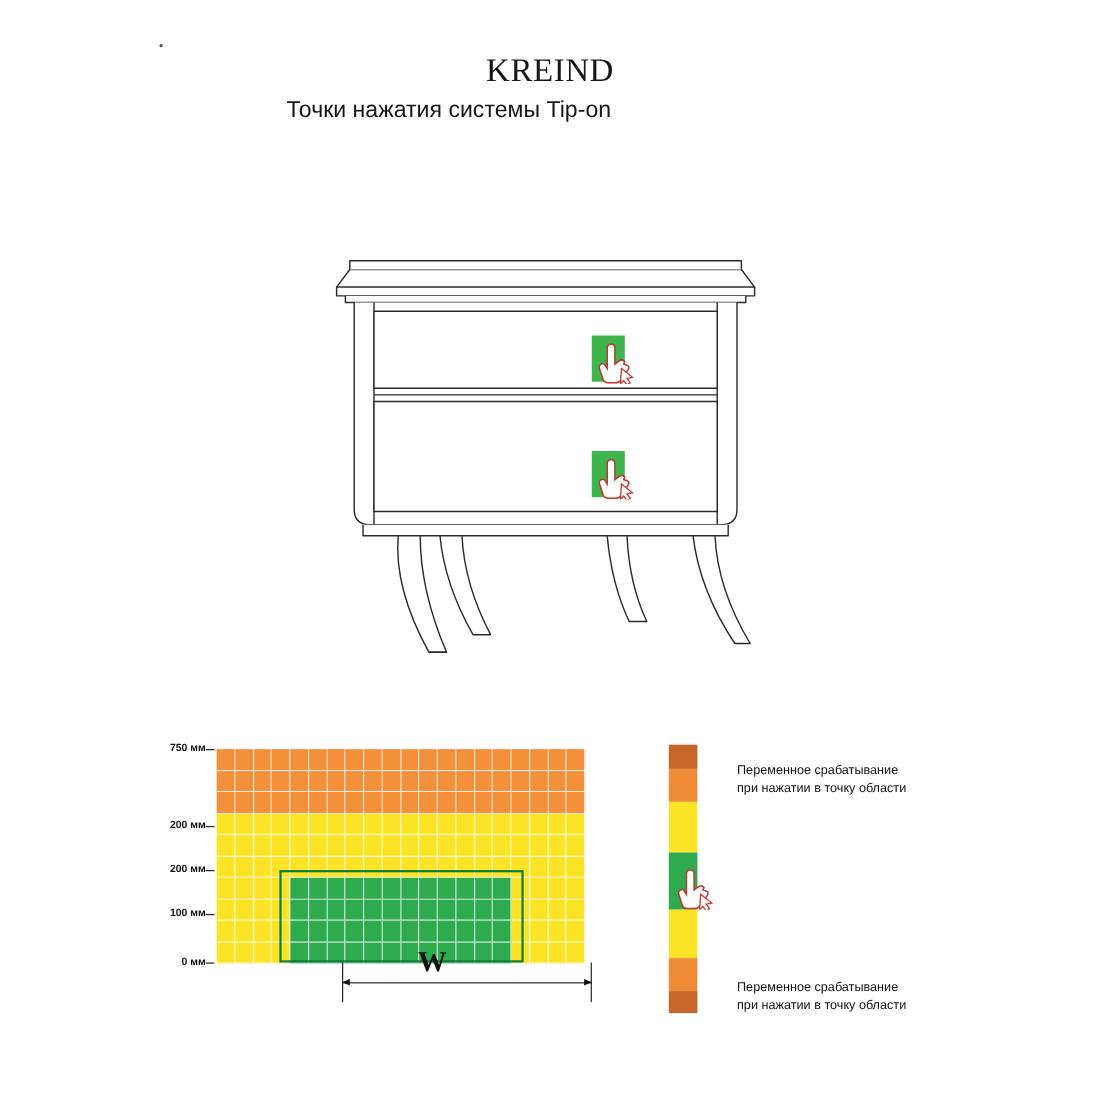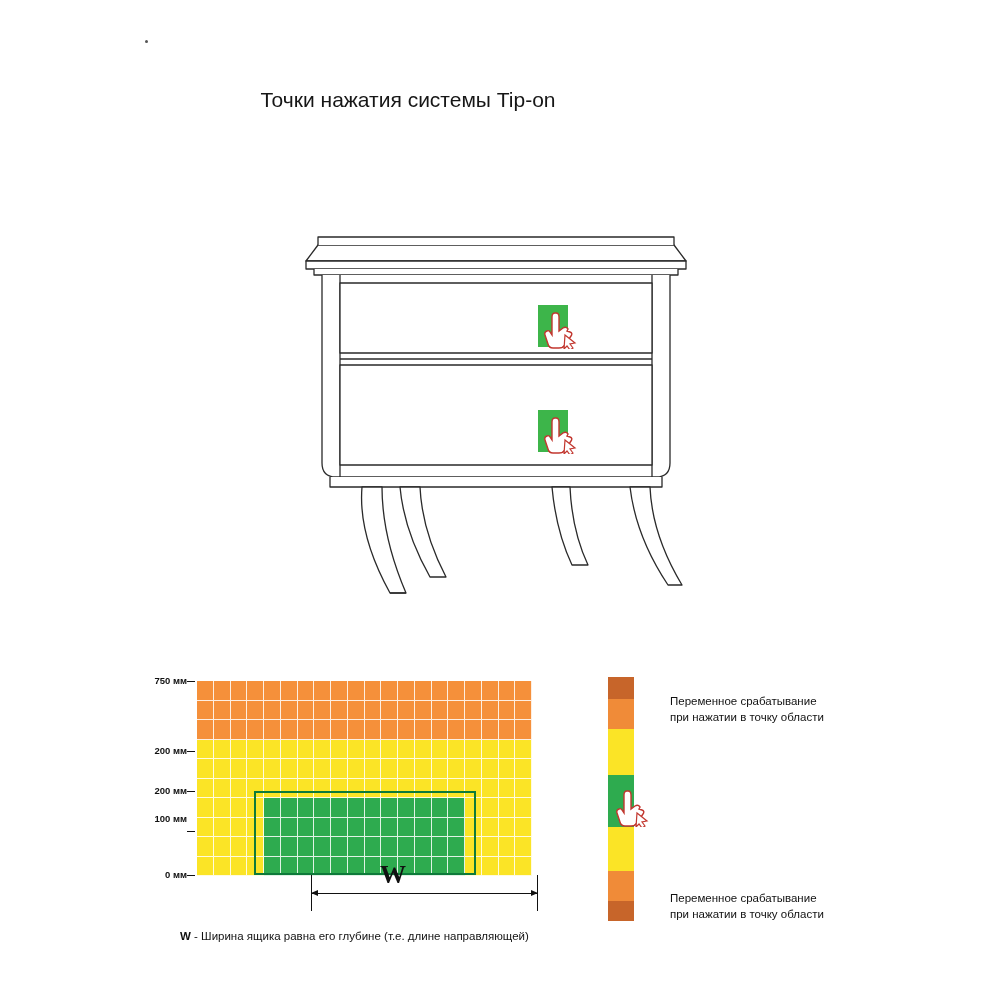--- a/index.html
+++ b/index.html
@@ -198,20 +198,21 @@
     width: 34px; height: 40px;
   }
 </style>
 </head>
 <body>
 
 <div class="page">
 
   <div class="dot-mark"></div>
 
+  <div class="brand">KREIND</div>
   <div class="subtitle">Точки нажатия системы Tip-on</div>
 
 
   <div class="drawing">
     <svg width="460" height="400" viewBox="0 0 460 400" fill="none" stroke="#2a2a2a" stroke-width="1.3" stroke-linejoin="round">
 
       <path d="M36 36 L48 20 L404 20 L416 36 Z" fill="#ffffff"></path>
       <path d="M36 36 L36 44 L416 44 L416 36 Z" fill="#ffffff"></path>
       <path d="M48 20 L48 12 L404 12 L404 20" fill="#ffffff"></path>
       <path d="M44 44 L44 50 L408 50 L408 44" fill="#ffffff"></path>
@@ -255,21 +256,21 @@
     <div class="y-labels">
       <div class="y-label" style="top:0px;">750 мм</div>
       <div class="y-tick" style="top:6px;"></div>
 
       <div class="y-label" style="top:70px;">200 мм</div>
       <div class="y-tick" style="top:76px;"></div>
 
       <div class="y-label" style="top:110px;">200 мм</div>
       <div class="y-tick" style="top:116px;"></div>
 
-      <div class="y-label" style="top:138px;">100 мм</div>
+      <div class="y-label" style="top:150px;">100 мм</div>
       <div class="y-tick" style="top:156px;"></div>
 
       <div class="y-label" style="top:194px;text-align:center;">0 мм</div>
       <div class="y-tick" style="top:200px;"></div>
     </div>
 
     <div class="grid-wrap" id="grid-wrap">
         <div class="grid-row">
           <div class="grid-cell" style="background: rgb(245, 144, 58);"></div>
           <div class="grid-cell" style="background: rgb(245, 144, 58);"></div>
@@ -491,24 +492,20 @@
           <div class="grid-cell" style="background: rgb(251, 228, 38);"></div>
         </div>
       </div>
     <div class="inner-box"></div>
 
     <div class="w-tick-l"></div>
     <div class="w-tick-r"></div>
     <div class="w-arrow"></div>
     <div class="w-letter">W</div>
 
-    <div class="w-note">
-      <b>W</b>
-      <span>- Ширина ящика равна его глубине (т.е. длине направляющей)</span>
-    </div>
   </div>
 
   <div class="legend">
     <div class="legend-bar" id="legend-bar">
         <div class="legend-seg" style="background: rgb(199, 101, 42); height: 22px;"></div>
         <div class="legend-seg" style="background: rgb(240, 139, 56); height: 30px;"></div>
         <div class="legend-seg" style="background: rgb(251, 228, 38); height: 46px;"></div>
         <div class="legend-seg" style="background: rgb(46, 171, 79); height: 52px;"></div>
         <div class="legend-seg" style="background: rgb(251, 228, 38); height: 44px;"></div>
         <div class="legend-seg" style="background: rgb(240, 139, 56); height: 30px;"></div>

